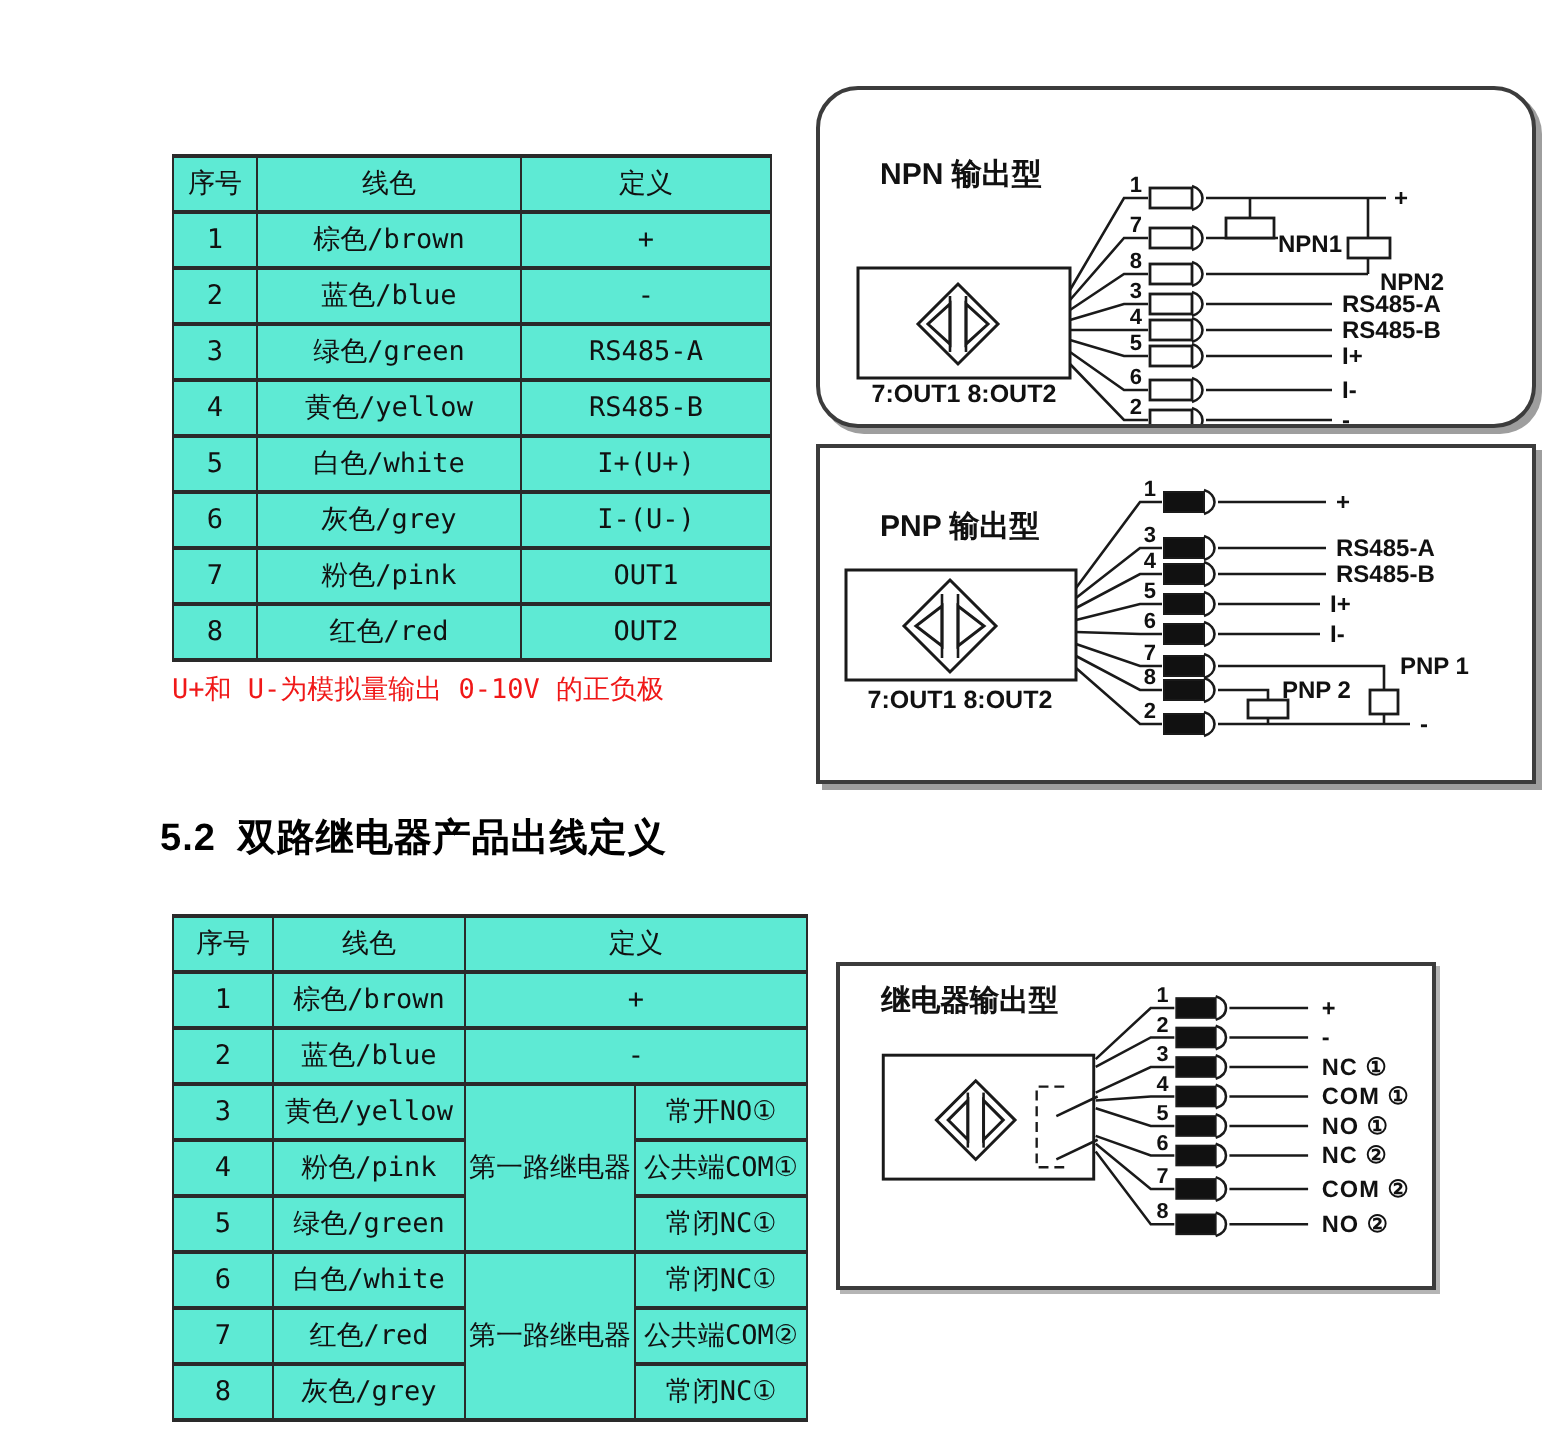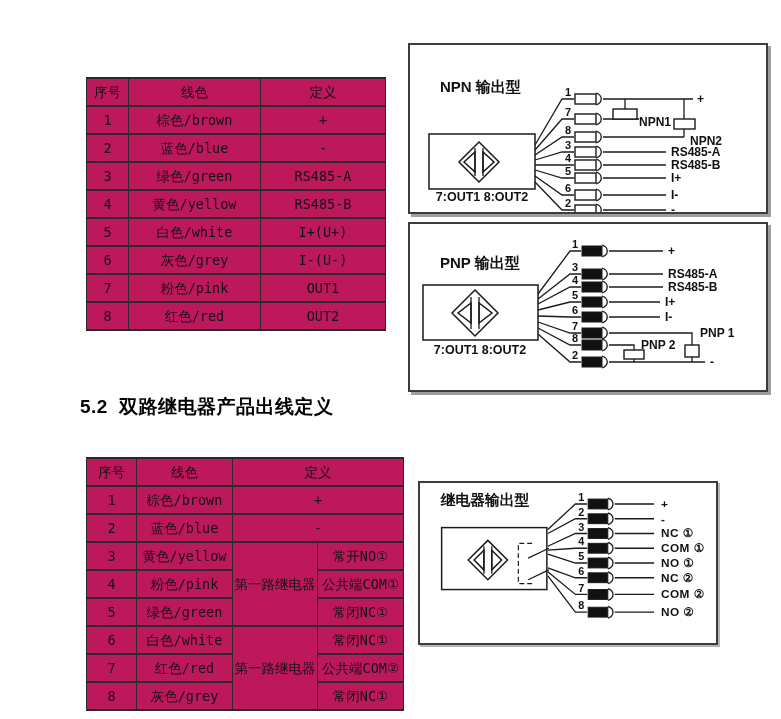--- a/index.html
+++ b/index.html
@@ -2,43 +2,43 @@
 <html><head>
 <meta charset="utf-8">
 <style>
   html,body{margin:0;padding:0;}
   body{
     width:781px;height:719px;position:relative;background:#ffffff;
     font-family:"Liberation Sans",sans-serif;overflow:hidden;color:#111;
   }
   
   table.wiretbl{
-    position:absolute;border-collapse:collapse;table-layout:fixed;background:#be185d;
+    position:absolute;border-collapse:collapse;table-layout:fixed;background:#5eead4;
   }
   table.wiretbl td,table.wiretbl th{
     border-left:1px solid #2a2a2a;border-right:1px solid #2a2a2a;
     border-top:2px solid #2a2a2a;border-bottom:2px solid #2a2a2a;
     text-align:center;vertical-align:middle;padding:0;height:26px;
     font-family:"DejaVu Sans Mono","DejaVu Sans",sans-serif;
     font-size:13.5px;font-weight:400;color:#111;line-height:1.1;
   }
   #table1{left:86px;top:77px;width:300px;}
   #table2{left:86px;top:457px;width:318px;}
   
   .notes{position:absolute;left:86px;top:337px;
     font-family:"DejaVu Sans Mono","DejaVu Sans",sans-serif;
     font-size:13.5px;line-height:16.5px;color:#f01818;white-space:nowrap;}
   
-  .heading{position:absolute;left:80px;top:394px;font-size:19px;font-weight:bold;
+  .heading{position:absolute;left:80px;top:406px;font-size:19px;font-weight:bold;
     color:#000;letter-spacing:0.5px;white-space:nowrap;}
   .heading .hnum{margin-right:11px;}
   
   .panel{position:absolute;background:#fff;border:2px solid #3c3c3c;
     box-sizing:border-box;overflow:hidden;}
-  #panel-npn  {left:408px;top:43px;width:360px;height:171px;box-shadow:3px 3px 0 #9e9e9e;}
+  #panel-npn  {left:408px;top:43px;width:360px;height:171px;box-shadow:3px 3px 0 #9e9e9e;border-radius:21px;}
   #panel-pnp  {left:408px;top:222px;width:360px;height:170px;box-shadow:3px 3px 0 #9e9e9e;}
   #panel-relay{left:418px;top:481px;width:300px;height:164px;box-shadow:2px 2px 0 #b5b5b5;}
   .panel svg{display:block;width:100%;height:100%;}
   svg text{font-family:"Liberation Sans",sans-serif;fill:#111;}
   .dia-title{font-size:15px;font-weight:bold;}
   .boxlbl{font-size:12.5px;font-weight:bold;}
   .wnum{font-size:11px;font-weight:bold;}
   .wlbl{font-size:12px;font-weight:bold;}
   .rlbl{font-size:12px;font-weight:600;letter-spacing:0.5px;}
   .ln{stroke:#1a1a1a;stroke-width:1.3;fill:none;}
@@ -100,20 +100,21 @@
       </tr>
   <tr>
         <td>8</td>
         <td>红色/red</td>
         <td>OUT2</td>
       </tr>
 </tbody>
   </table>
 
 <div class="notes">
+  <div>U+和 U-为模拟量输出 0-10V 的正负极</div>
 </div>
 
 <div class="heading">
   <span class="hnum">5.2</span><span>双路继电器产品出线定义</span>
 </div>
 
 <table id="table2" class="wiretbl">
   <colgroup>
       <col style="width:50px">
       <col style="width:96px">

